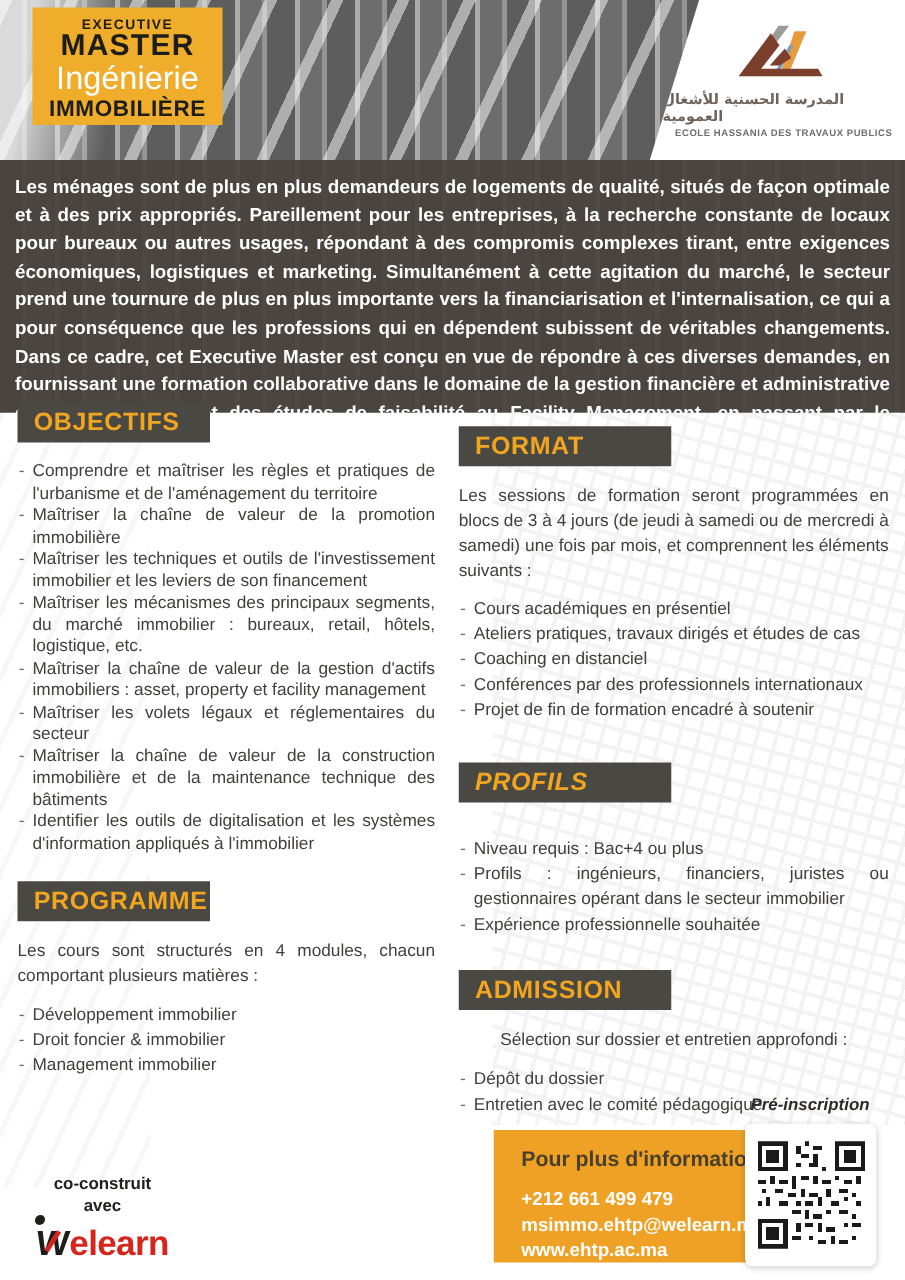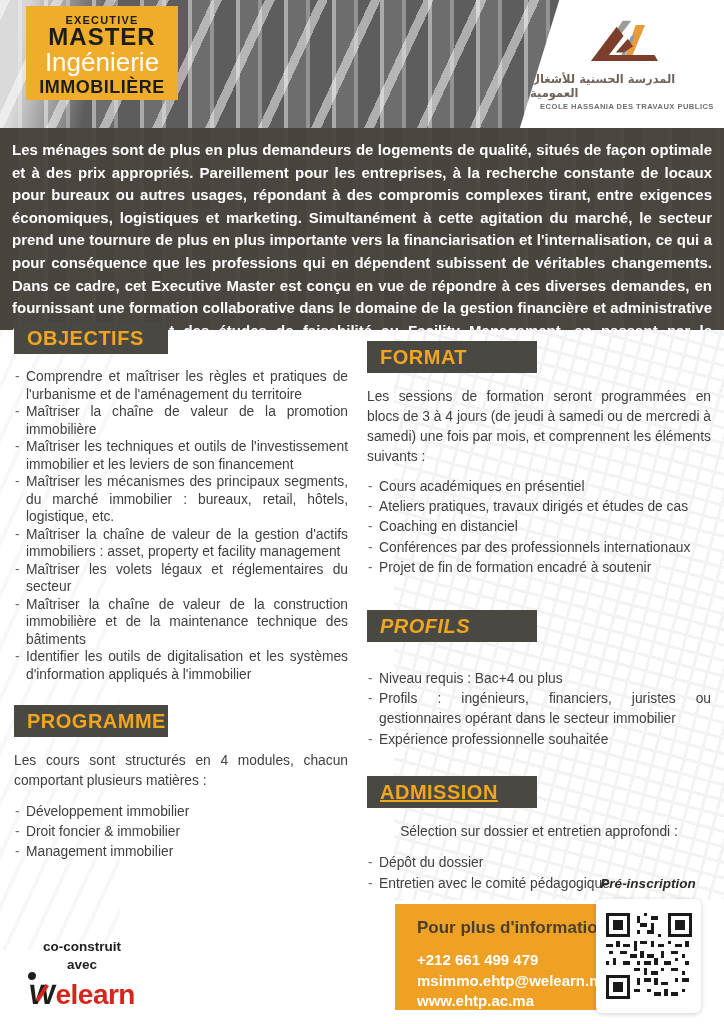--- a/index.html
+++ b/index.html
@@ -183,21 +183,21 @@
         <li>Projet de fin de formation encadré à soutenir</li>
       </ul>
 
     <div class="heading w-right" style="margin-top:32px;font-style:italic;">PROFILS</div>
     <ul class="list loose justify" style="margin-top:27px;">
         <li>Niveau requis : Bac+4 ou plus</li>
         <li>Profils : ingénieurs, financiers, juristes ou gestionnaires opérant dans le secteur immobilier</li>
         <li>Expérience professionnelle souhaitée</li>
       </ul>
 
-    <div class="heading w-right" style="margin-top:26px;text-decoration:underline;">ADMISSION</div>
+    <div class="heading w-right" style="margin-top:26px;">ADMISSION</div>
     <div class="para mt-para" style="text-align:center;">Sélection sur dossier et entretien approfondi :</div>
     <ul class="list loose" style="margin-top:12px;">
         <li>Dépôt du dossier</li>
         <li>Entretien avec le comité pédagogique</li>
       </ul>
   </div>
 
   <div class="coconstruit">
     <div class="cc-line">co-construit</div>
     <div class="cc-line">avec</div>

